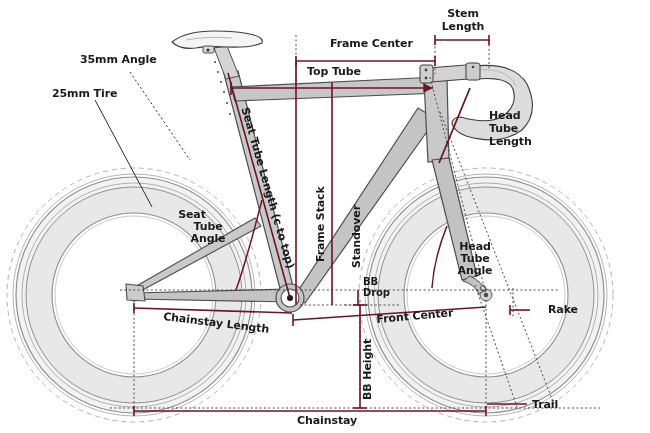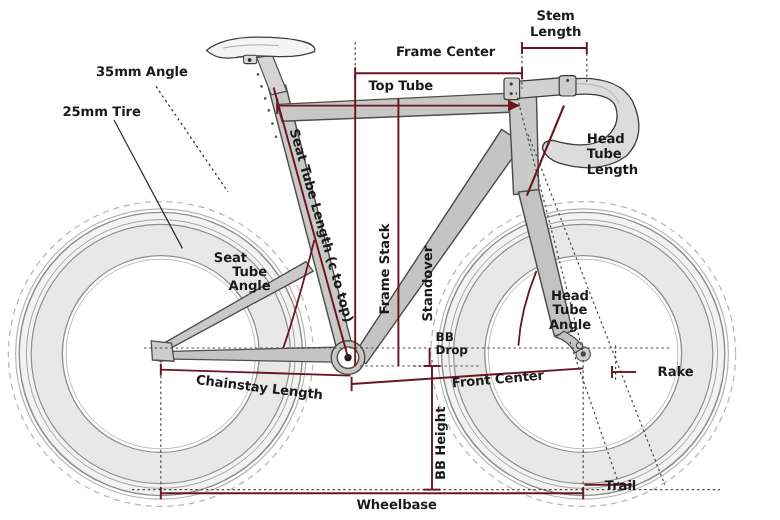--- a/index.html
+++ b/index.html
@@ -290,17 +290,17 @@
   <div class="lbl" style="left:347px; top:388px;">
     <span style="display:inline-block; transform:rotate(-90deg); transform-origin:left top;">BB Height</span>
   </div>
 
   <div class="lbl" style="left:164px; top:311px; transform:rotate(7deg); transform-origin:left top;">Chainstay Length</div>
 
   <div class="lbl" style="left:376px; top:314px; transform:rotate(-5deg); transform-origin:left top;">Front Center</div>
 
   <div class="lbl" style="left:548px; top:304px;">Rake</div>
 
-  <div class="lbl" style="left:504px; top:399px;">Trail</div>
-
-  <div class="lbl" style="left:297px; top:415px;">Wheelbase</div>
+  <div class="lbl" style="left:532px; top:399px;">Trail</div>
+
+  <div class="lbl" style="left:297px; top:415px;">Chainstay</div>
 
 </div>
 
 </body></html>

